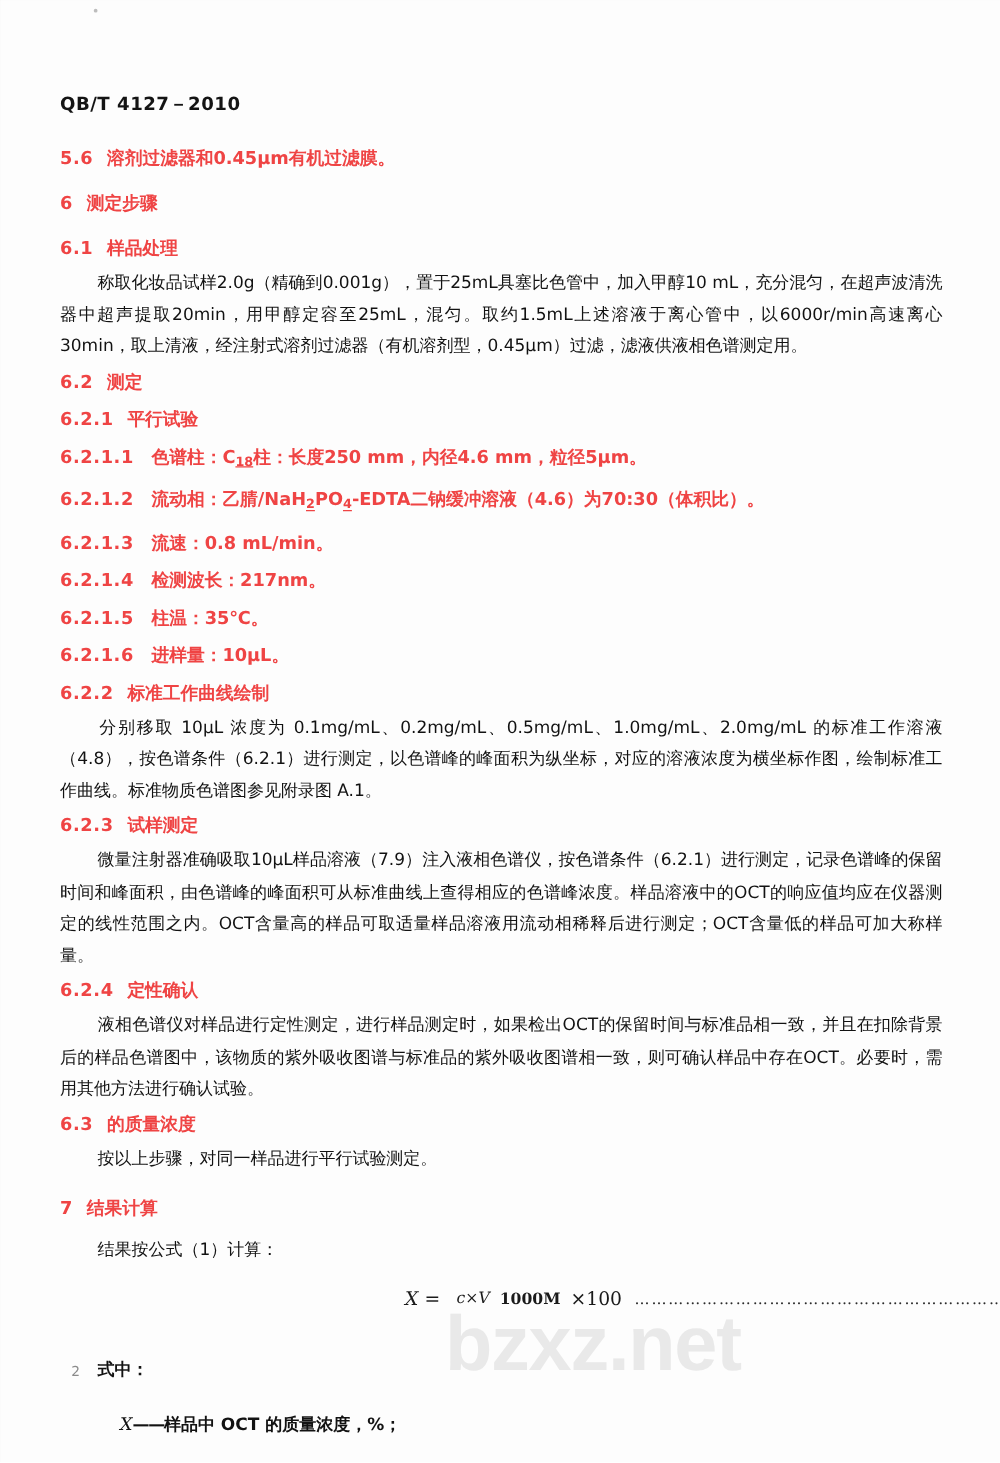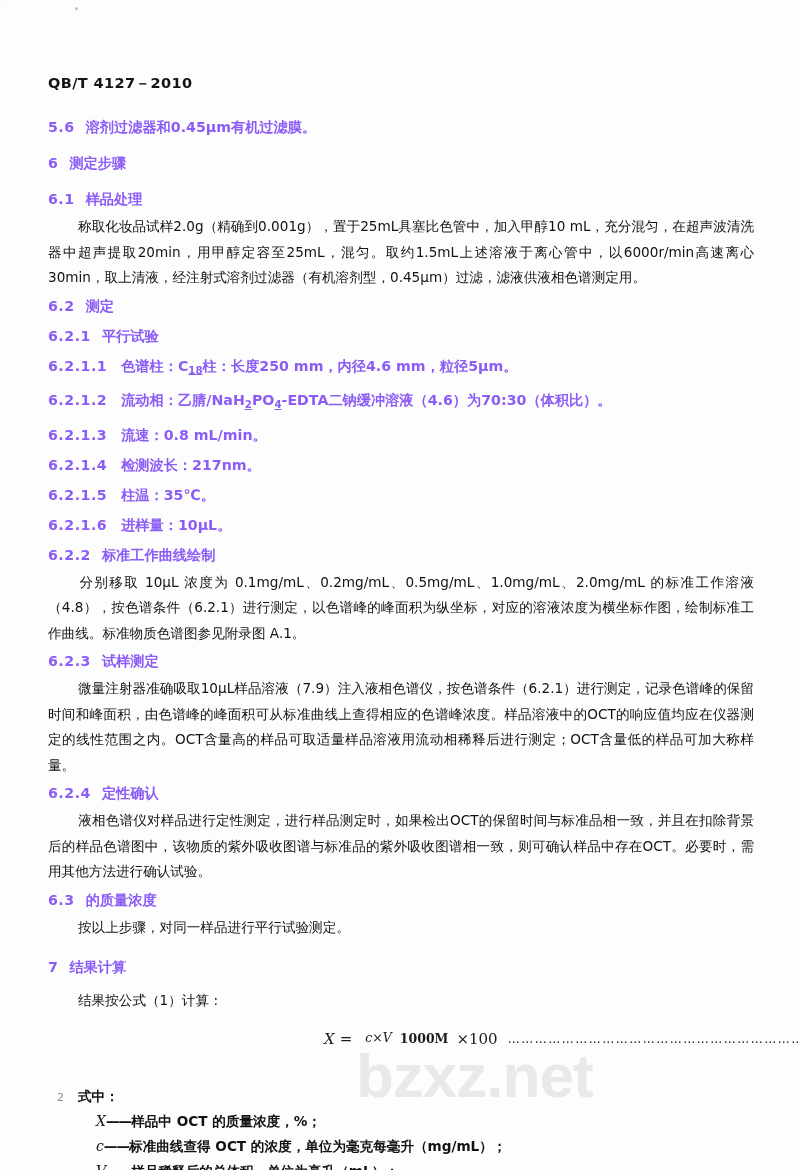--- a/index.html
+++ b/index.html
@@ -67,21 +67,21 @@
   
   .body-area {
     position: absolute;
     left: 48px;
     top: 112px;
     width: 706px;
   }
   .h-sec {
     font-weight: bold;
     font-size: 14.2px;
-    color: #8b5cf6;
+    color: #ef4444;
     margin: 0 0 0 0;
     line-height: 30px;
     white-space: nowrap;
   }
   .h-sec .num { font-weight: bold; letter-spacing: .5px; }
   .h-sec .ttl { margin-left: 11px; }
   .h-sec.wide .ttl { margin-left: 14px; }
   .para {
     font-size: 13.6px;
     font-weight: normal;
@@ -143,21 +143,21 @@
   }
   .eqno { font-size: 13px; }
 
   .where {
     font-size: 13.6px;
     font-weight: bold;
     line-height: 25px;
     color: #121212;
   }
   .where .lead { display: inline-block; width: 30px; }
-  .where-item { padding-left: 48px; }
+  .where-item { padding-left: 48px; margin-top: 19px; }
   .where-item .sym {
     font-family: "DejaVu Serif", "Liberation Serif", serif;
     font-style: italic;
     font-weight: normal;
     font-size: 14px;
   }
   .dash { letter-spacing: -1px; }
 </style>
 </head>
 <body>

